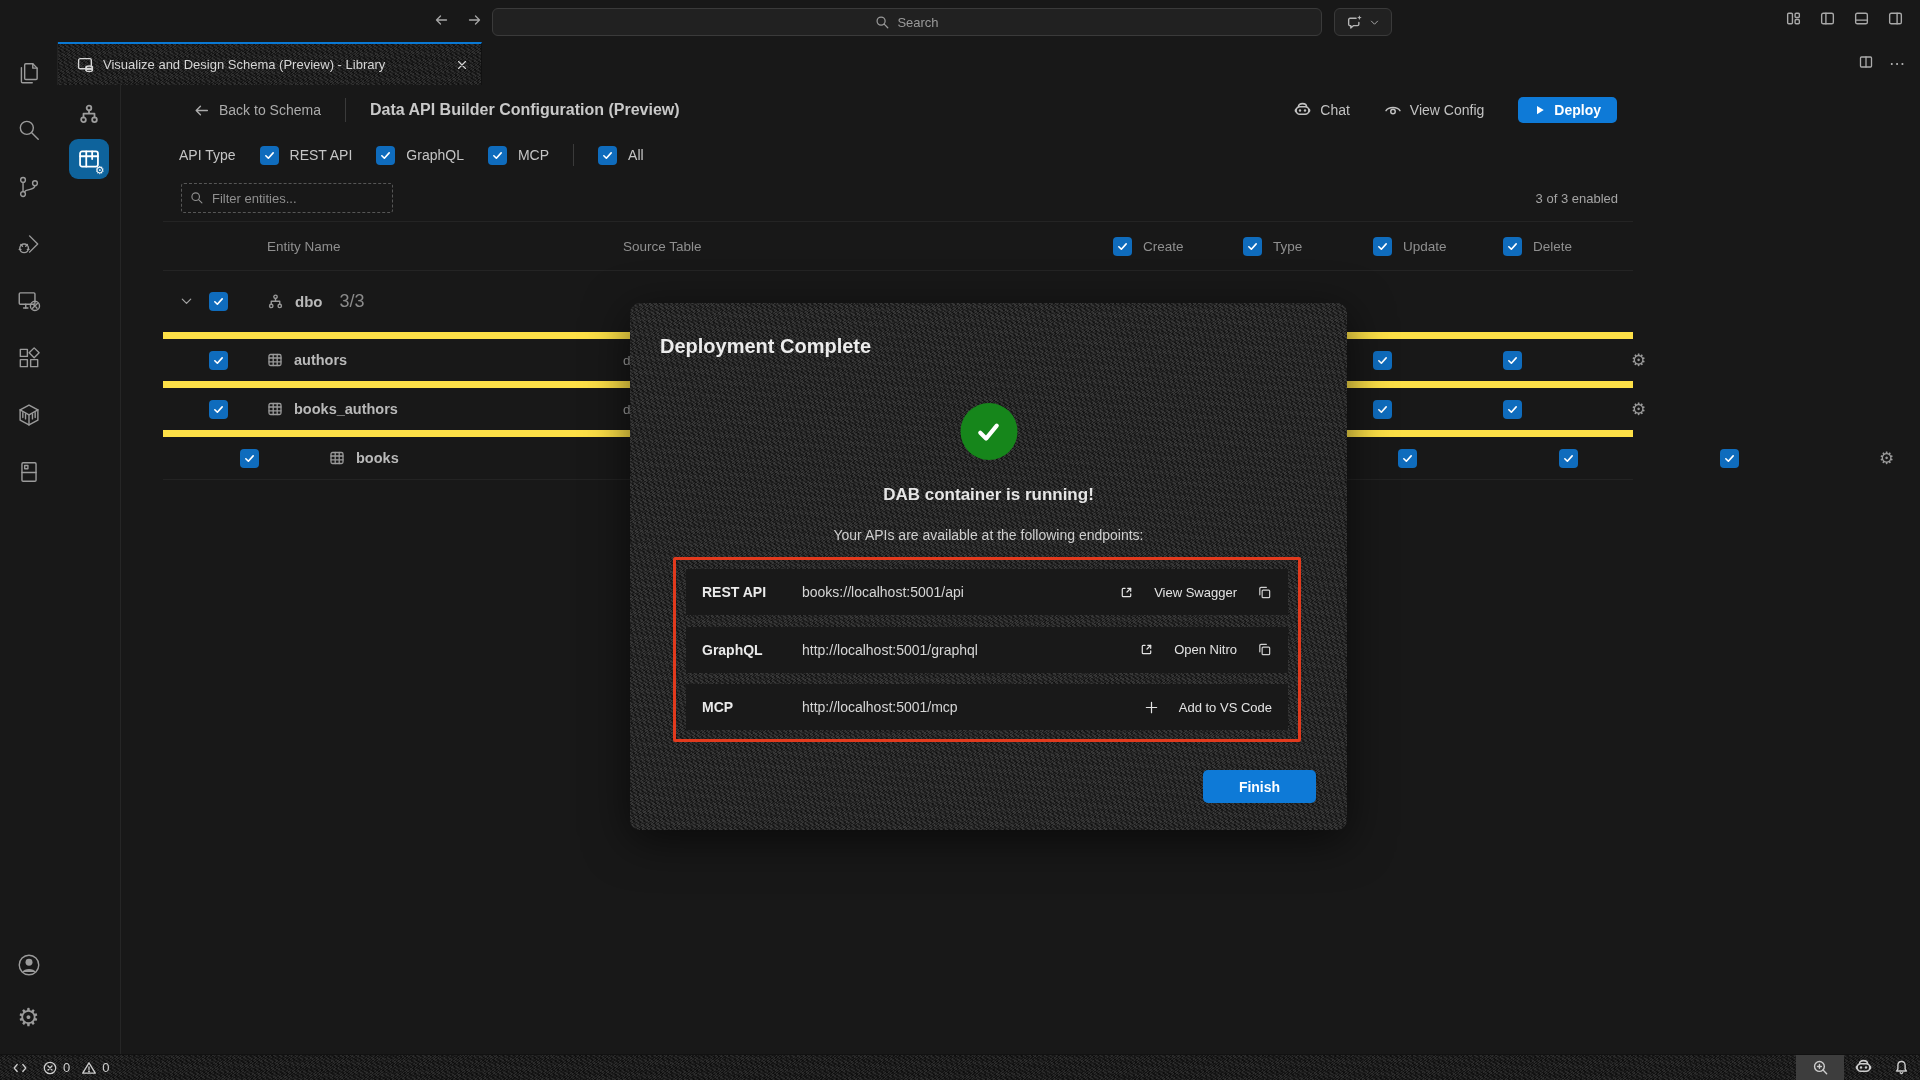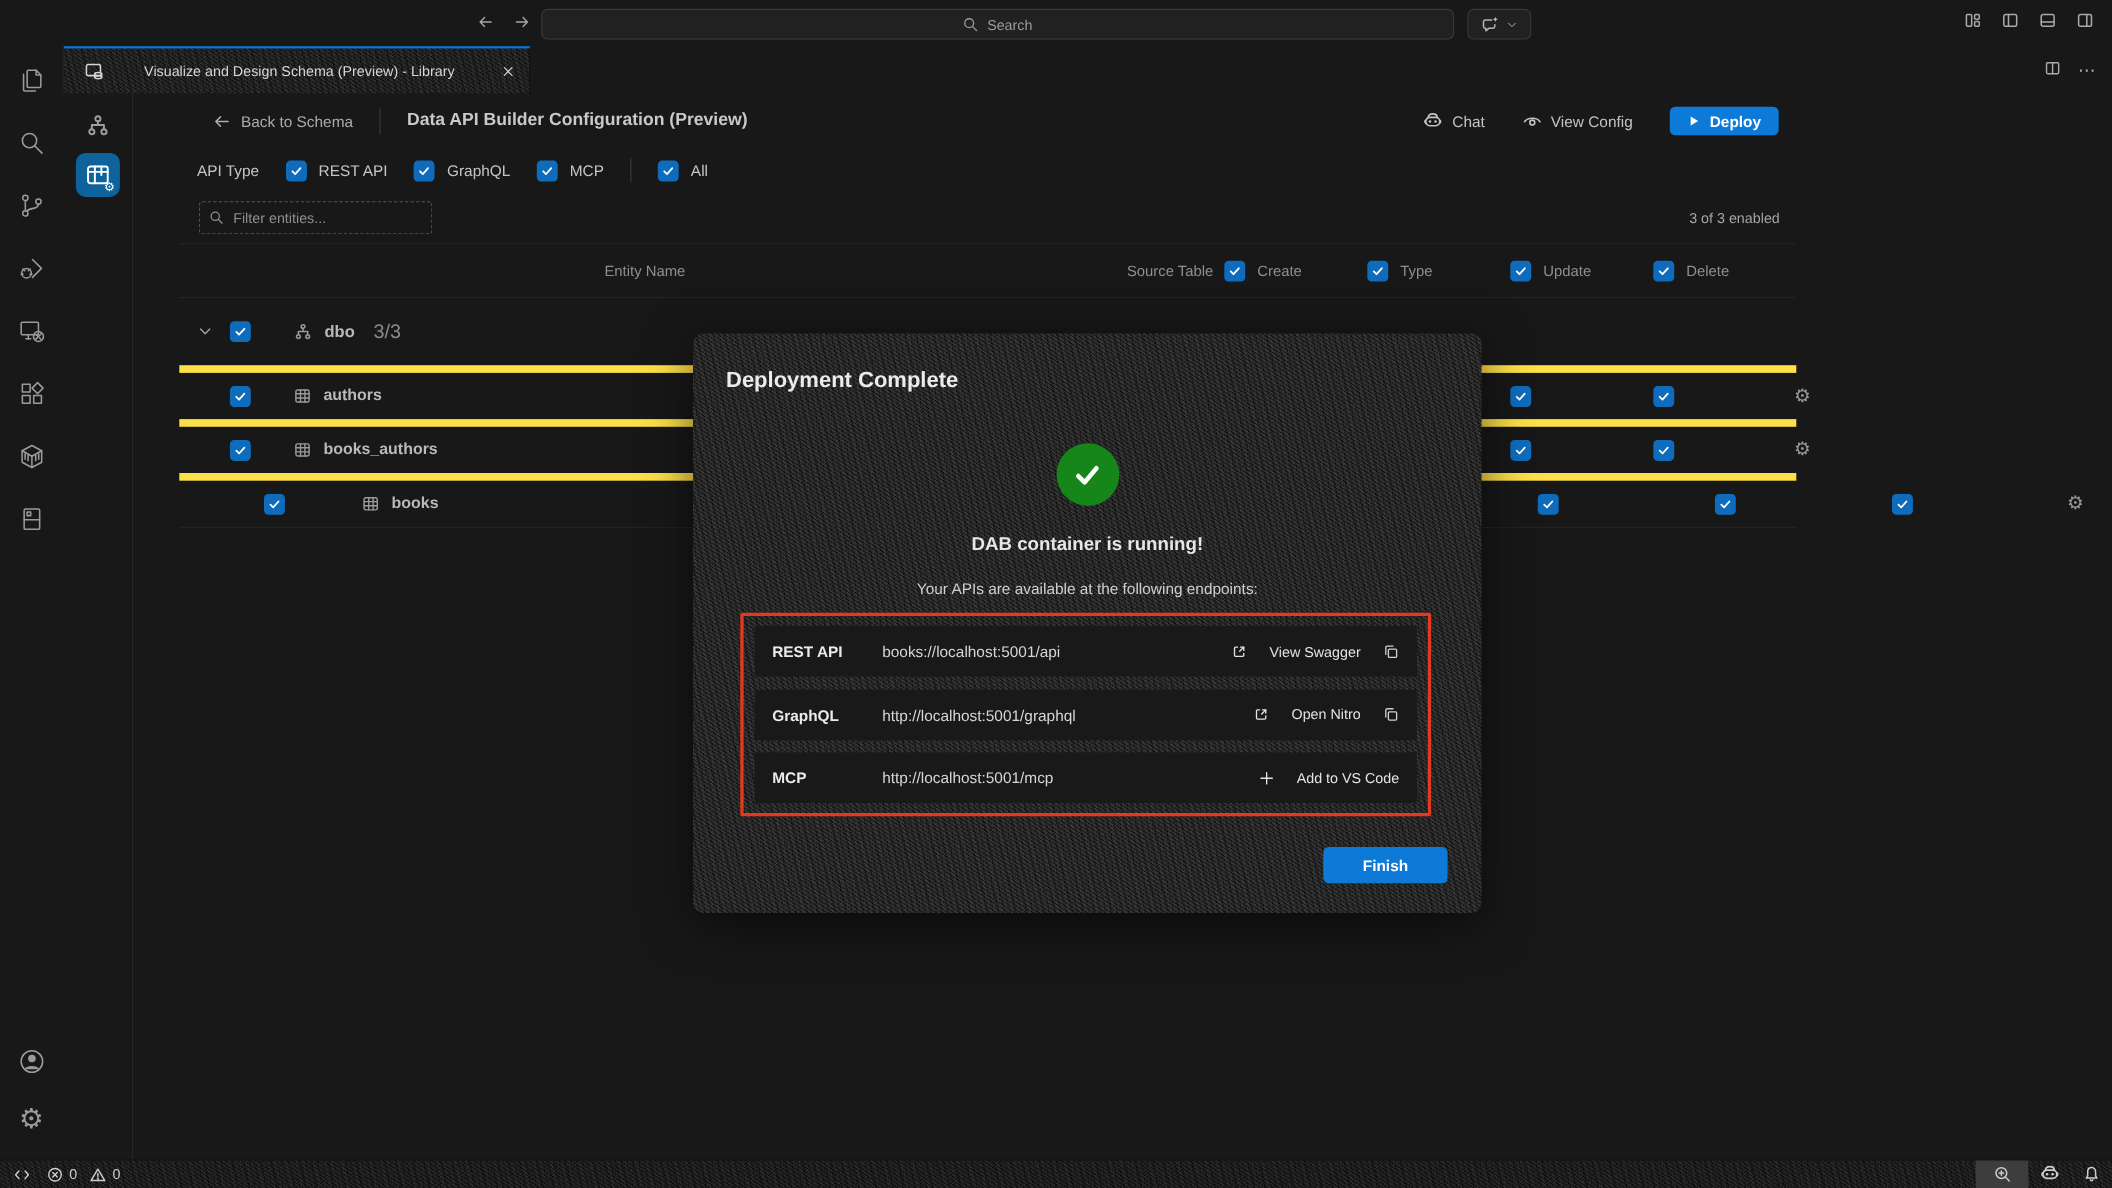--- a/index.html
+++ b/index.html
@@ -21,21 +21,21 @@
   .titlebar{position:absolute;left:0;top:0;width:1920px;height:42px;background:#181818;border-bottom:1px solid #262626;}
   .tb-nav{position:absolute;left:430px;top:9px;display:flex;gap:12px;color:#a6a6a6;}
   .tb-navbtn{width:22px;height:22px;display:flex;align-items:center;justify-content:center;}
   .searchbox{position:absolute;left:492px;top:8px;width:828px;height:26px;background:#212121;border:1px solid #3a3a3a;border-radius:6px;display:flex;align-items:center;justify-content:center;gap:7px;color:#9a9a9a;font-size:13px;}
   .copilot-btn{position:absolute;left:1334px;top:8px;width:56px;height:26px;background:#212121;border:1px solid #3a3a3a;border-radius:6px;display:flex;align-items:center;justify-content:center;gap:6px;color:#b5b5b5;}
   .tb-right{position:absolute;right:16px;top:10px;display:flex;gap:17px;color:#a9a9a9;}
 
   
   .tabbar{position:absolute;left:57px;top:42px;width:1863px;height:43px;background:#181818;}
   .tab{position:absolute;left:0;top:0;width:425px;height:43px;background-color:#242424;border-top:2px solid #0a79d4;border-right:1px solid #111;display:flex;align-items:center;padding:0 12px 0 20px;box-sizing:border-box;gap:9px;color:#d6d6d6;font-size:13px;}
-  .tab-title{flex:1;white-space:nowrap;overflow:hidden;margin-left:28px;}
+  .tab-title{flex:1;white-space:nowrap;overflow:hidden;}
   .tabbar-icons{position:absolute;right:14px;top:12px;display:flex;gap:15px;color:#ababab;}
 
   
   .activitybar{position:absolute;left:0;top:42px;width:57px;height:1012px;background:#181818;border-right:1px solid #232323;display:flex;flex-direction:column;align-items:center;}
   .ab-icon{width:30px;height:30px;margin-top:27px;display:flex;align-items:center;justify-content:center;color:#9b9b9b;}
   .ab-icon:first-child{margin-top:16px;}
   .ab-spacer{flex:1;}
   .ab-bottom{width:30px;height:30px;margin-bottom:22px;display:flex;align-items:center;justify-content:center;color:#9b9b9b;}
   .gear-glyph::before{content:"\2699";font-size:25px;line-height:1;}
 
@@ -66,21 +66,21 @@
   .cb svg{width:13px;height:13px;}
   .cb svg path{fill:none;stroke:#ffffff;stroke-width:2;stroke-linecap:round;stroke-linejoin:round;}
 
   .filter-row{height:46px;display:flex;align-items:center;justify-content:space-between;padding:0 15px 0 18px;}
   .filter-input{width:212px;height:30px;background:transparent;border:1px dashed #565656;border-radius:3px;color:#bef264;font-size:13px;padding:0 8px 0 30px;box-sizing:border-box;font-family:"Liberation Sans",sans-serif;outline:none;}
   .filter-wrap{position:relative;display:flex;align-items:center;}
   .filter-wrap .mag{position:absolute;left:9px;color:#8f8f8f;}
   .filter-input::placeholder{color:#8f8f8f;}
   .enabled-count{font-size:13px;color:#a5a5a5;}
 
-  .trow{display:grid;grid-template-columns:46px 48px 366px 480px 130px 130px 130px 130px 1fr;align-items:center;text-align:right;}
+  .trow{display:grid;grid-template-columns:46px 48px 366px 480px 130px 130px 130px 130px 1fr;align-items:center;}
   .thead{height:48px;border-top:1px solid #242424;border-bottom:1px solid #242424;color:#8f8f8f;font-size:13.5px;}
   .th-label{padding-left:10px;}
   .op-cell{display:flex;align-items:center;gap:11px;padding-left:10px;}
   .group-row{height:61px;font-size:15px;}
   .entity-row{height:42px;border-top:7px solid #fde047;font-size:14.5px;}
   .entity-row:last-child{border-bottom:1px solid #232323;gap:31px;}
   .chev-cell{display:flex;justify-content:center;color:#a5a5a5;}
   .cb-cell{display:flex;}
   .name-cell{display:flex;align-items:center;gap:11px;padding-left:10px;color:#b9b9b9;font-weight:bold;}
   .name-cell .ent-icon{color:#9a9a9a;}

